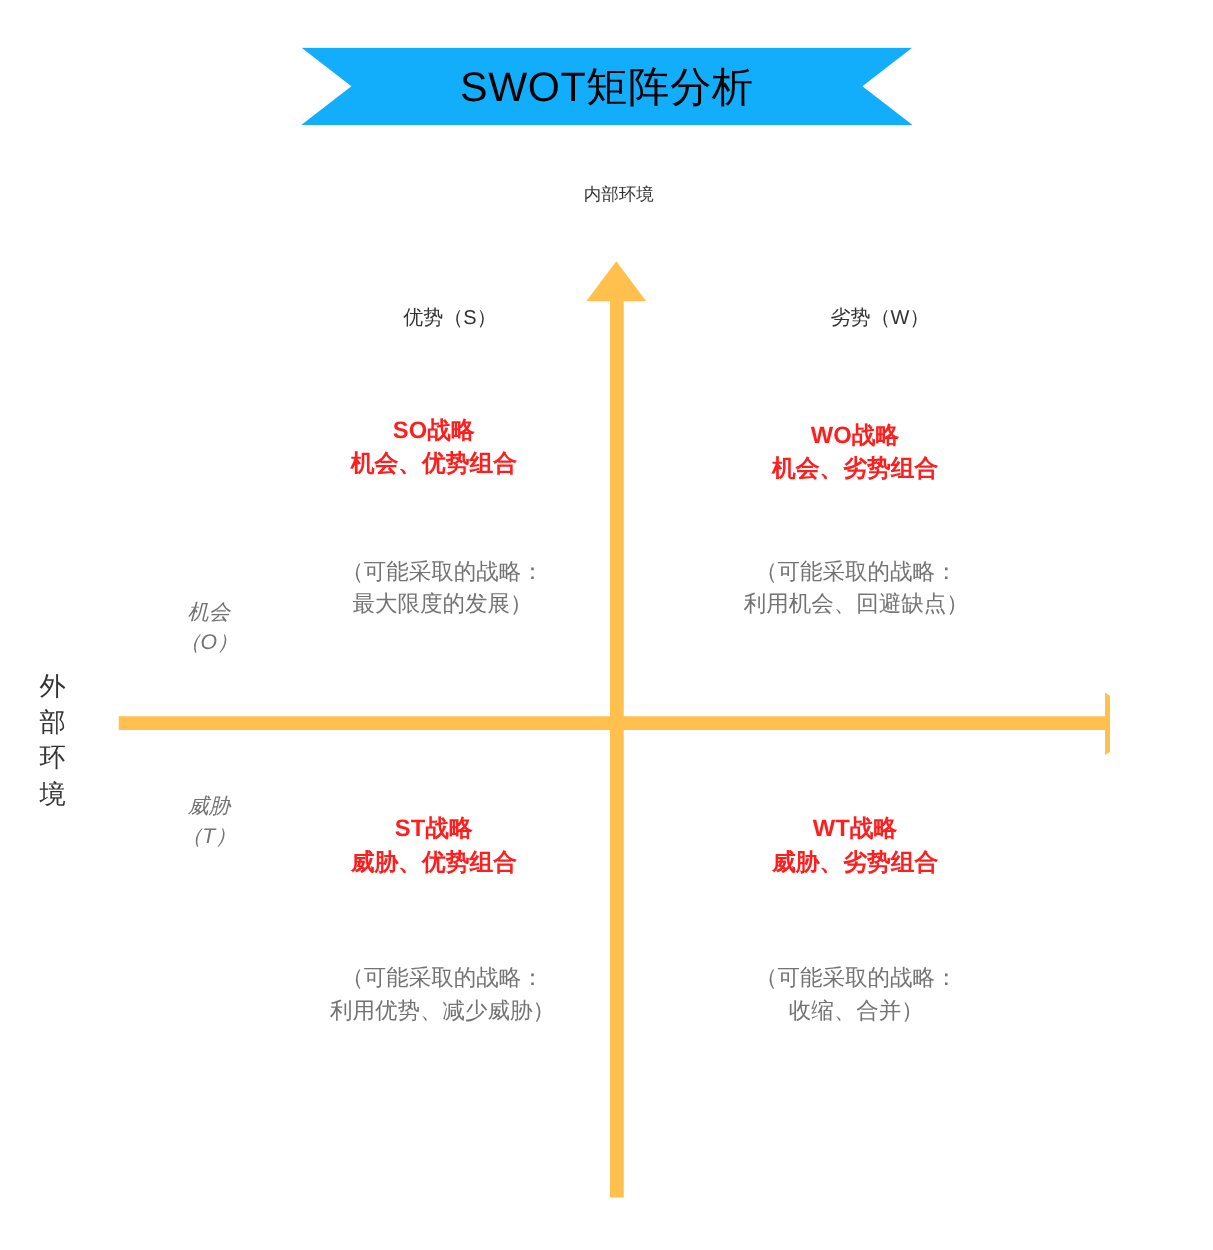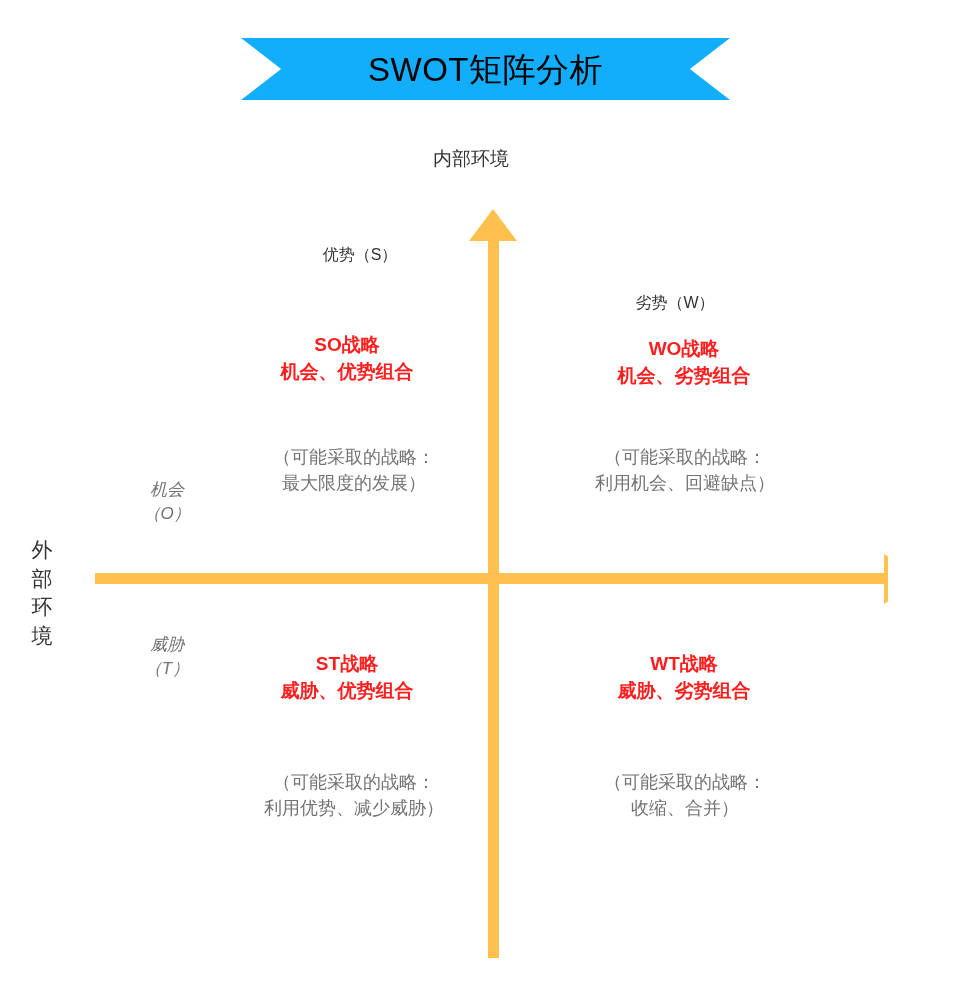--- a/index.html
+++ b/index.html
@@ -81,24 +81,24 @@
 
   
   .txt {
     position: absolute;
     text-align: center;
     line-height: 1.42;
     white-space: pre-line;
   }
 
   .axis-label-top {
-    left: 381px;
+    left: 405px;
     top: 146px;
     width: 180px;
-    font-size: 19px;
+    font-size: 14px;
     color: #333333;
   }
 
   .axis-label-left {
     position: absolute;
     left: 14px;
     top: 536px;
     width: 56px;
     font-size: 21px;
     color: #333333;
@@ -107,21 +107,21 @@
     white-space: pre-line;
   }
 
   .col-head {
     font-size: 16px;
     color: #333333;
     top: 244px;
     width: 260px;
   }
   .col-head.left  { left: 230px; }
-  .col-head.right { left: 545px; margin-top: 48px; }
+  .col-head.right { left: 574px; }
 
   .row-head {
     font-size: 17px;
     color: #737373;
     width: 110px;
     left: 112px;
     font-style: italic;
   }
   .row-head.opp    { top: 478px; }
   .row-head.threat { top: 633px; }

